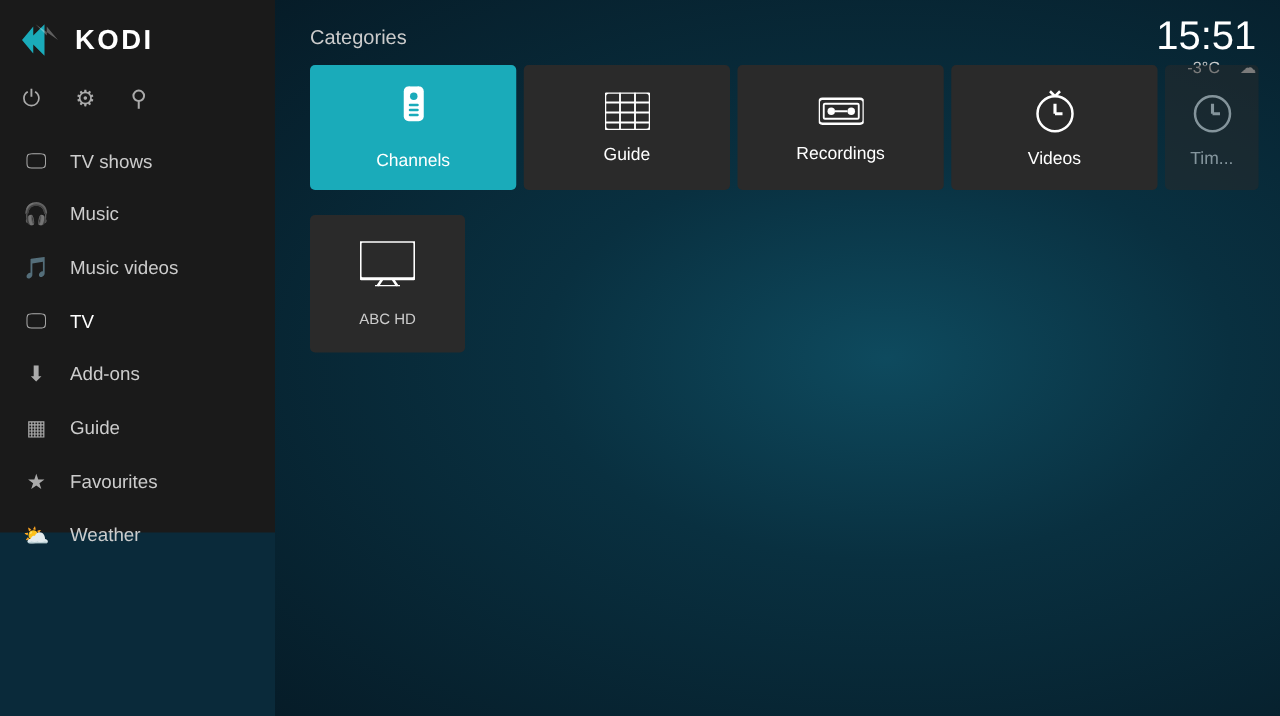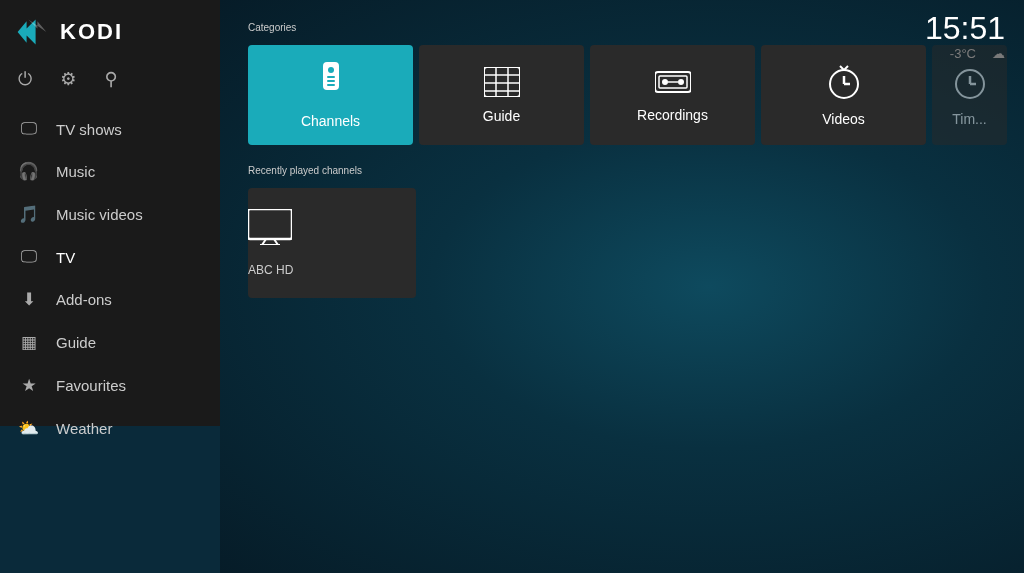--- a/index.html
+++ b/index.html
@@ -109,21 +109,21 @@
       color: #cccccc;
       display: flex;
       align-items: center;
       gap: 16px;
       justify-content: flex-end;
       margin-top: 2px;
     }
 
     .section-label {
       color: #cccccc;
-      font-size: 10px;
+      font-size: 16px;
       margin-bottom: 12px;
       font-weight: normal;
     }
 
     #categories-row {
       display: flex;
       gap: 6px;
       margin-bottom: 20px;
       overflow: hidden;
     }
@@ -156,27 +156,27 @@
       font-size: 14px;
       font-weight: 500;
     }
 
     #channels-row {
       display: flex;
       gap: 10px;
     }
 
     .channel-card {
-      width: 168px;
+      width: 124px;
       height: 110px;
       border-radius: 4px;
       background: #2a2a2a;
       display: flex;
       flex-direction: column;
-      align-items: flex-start;
+      align-items: center;
       justify-content: center;
       cursor: pointer;
       gap: 10px;
     }
 
     .channel-icon {
       font-size: 34px;
       color: #ffffff;
     }
 
@@ -327,21 +327,20 @@
             <line x1="16" y1="20" x2="22" y2="20" stroke="white" stroke-width="2.5"></line>
           </svg>
         </span>
         <span class="category-label">Tim...</span>
       </div>
 
     </div>
   </div>
 
   <div>
-    <div class="section-label">Recently played channels</div>
 
     <div id="channels-row">
       <div class="channel-card">
         <span class="channel-icon">
           <svg width="44" height="36" viewBox="0 0 44 36" fill="white" xmlns="http://www.w3.org/2000/svg">
             <rect x="0" y="0" width="44" height="30" rx="2" fill="none" stroke="white" stroke-width="2.5"></rect>
             <line x1="18" y1="30" x2="14" y2="36" stroke="white" stroke-width="2"></line>
             <line x1="26" y1="30" x2="30" y2="36" stroke="white" stroke-width="2"></line>
             <line x1="12" y1="36" x2="32" y2="36" stroke="white" stroke-width="2"></line>
           </svg>

